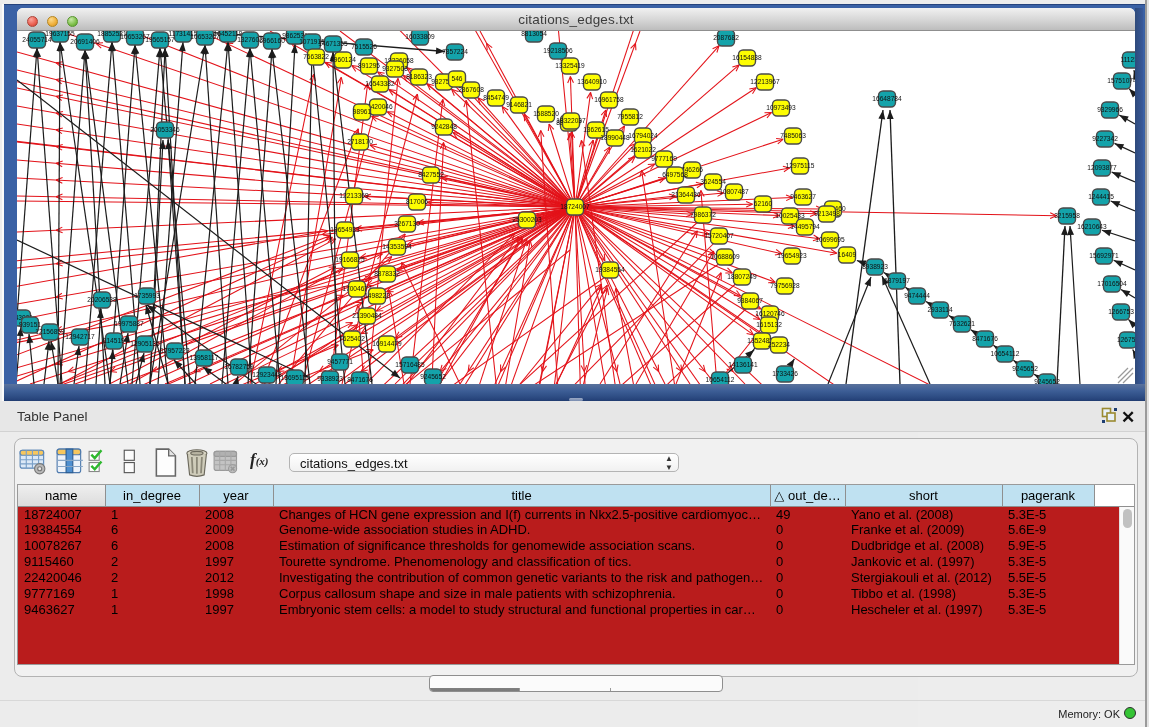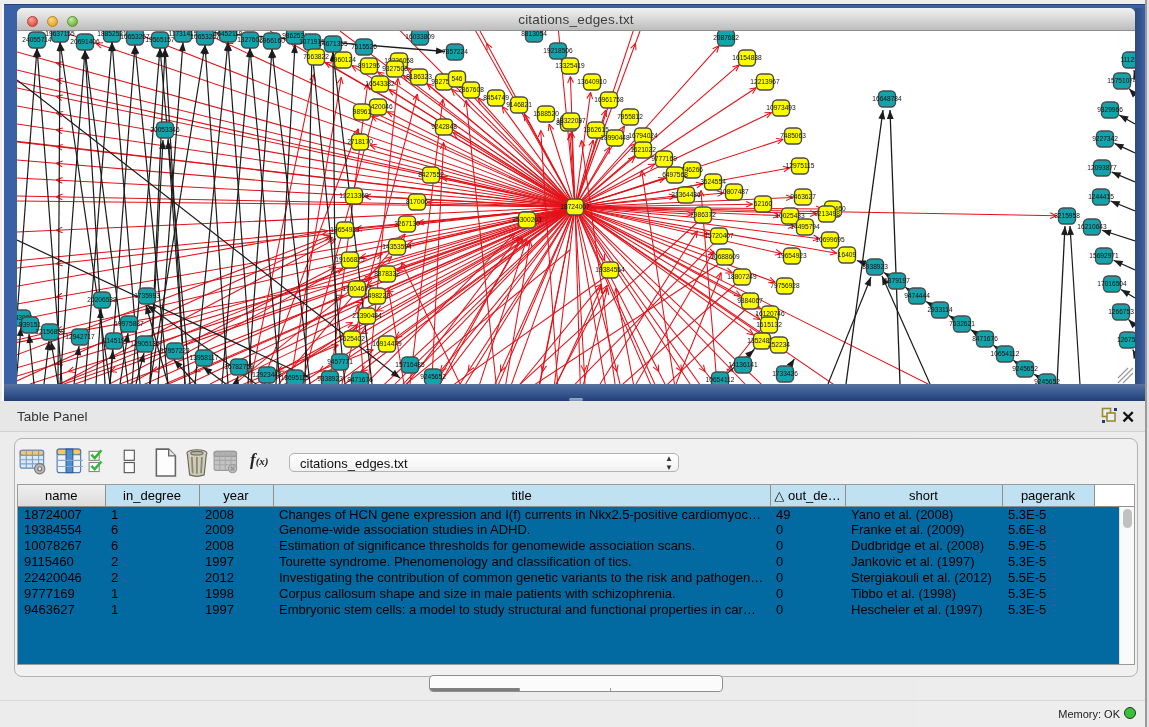--- a/index.html
+++ b/index.html
@@ -30,21 +30,21 @@
 #tp-title { position:absolute; left:17px; top:8px; font-size:13.5px; color:#333; }
 #tp-x { position:absolute; left:1121px; top:6px; font-size:17px; font-weight:bold; color:#111; }
 #container { position:absolute; left:14px; top:37px; width:1124px; height:239px;
   background:#f1f1f1; border:1px solid #b3b3b3; border-radius:8px; }
 .tbicon { position:absolute; top:47px; }
 #dropdown { position:absolute; left:289px; top:52px; width:390px; height:19px;
   background:linear-gradient(#ffffff,#f1f1f1); border:1px solid #b4b4b4; border-radius:5px; }
 #dropdown span.lab { position:absolute; left:10px; top:2px; font-size:13px; color:#111; }
 #dd-arrows { position:absolute; right:5px; top:0px; font-size:8px; color:#333; line-height:9px; }
 #tablewrap { position:absolute; left:17px; top:83px; width:1118px; height:181px;
-  background:#0369a1; border:1px solid #9a9a9a; overflow:hidden; }
+  background:#b91c1c; border:1px solid #9a9a9a; overflow:hidden; }
 table { border-collapse:collapse; table-layout:fixed; width:1118px; font-size:13px; color:#000; }
 col.g0{width:87px} col.g1{width:94px} col.g2{width:74px} col.g3{width:497px}
 col.g4{width:75px} col.g5{width:157px} col.g6{width:92px} col.g7{width:42px}
 thead td { height:21px; background:#bfe1f1; border-right:1px solid #8f8f8f;
   border-bottom:1px solid #8f8f8f; text-align:center; font-size:13px; padding:0; }
 thead td.c0 { background:linear-gradient(#efefef,#dcdcdc); }
 thead td.c7 { background:#fff; border-right:none; }
 tbody td { height:15.9px; padding:0 0 0 6px; white-space:nowrap; overflow:hidden; }
 tbody td.c4 { }
 #vscroll { position:absolute; left:1101px; top:22px; width:16px; height:158px; background:#fafafa; border-left:1px solid #e0e0e0; }
@@ -1130,21 +1130,21 @@
               <td class="c6">5.3E-5</td>
               <td class="c7"></td>
             </tr>
             <tr>
               <td class="c0">19384554</td>
               <td class="c1">6</td>
               <td class="c2">2009</td>
               <td class="c3">Genome-wide association studies in ADHD.</td>
               <td class="c4">0</td>
               <td class="c5">Franke et al. (2009)</td>
-              <td class="c6">5.6E-8</td>
+              <td class="c6">5.6E-9</td>
               <td class="c7"></td>
             </tr>
             <tr>
               <td class="c0">10078267</td>
               <td class="c1">6</td>
               <td class="c2">2008</td>
               <td class="c3">Estimation of significance thresholds for genomewide association scans.</td>
               <td class="c4">0</td>
               <td class="c5">Dudbridge et al. (2008)</td>
               <td class="c6">5.9E-5</td>

